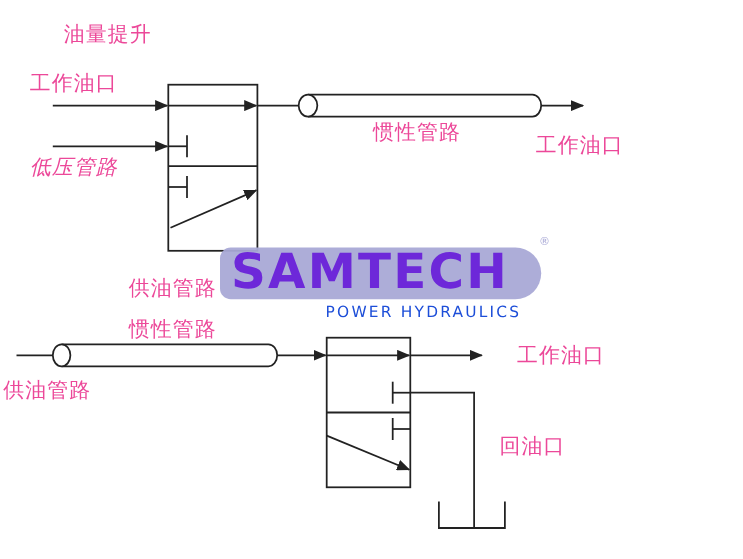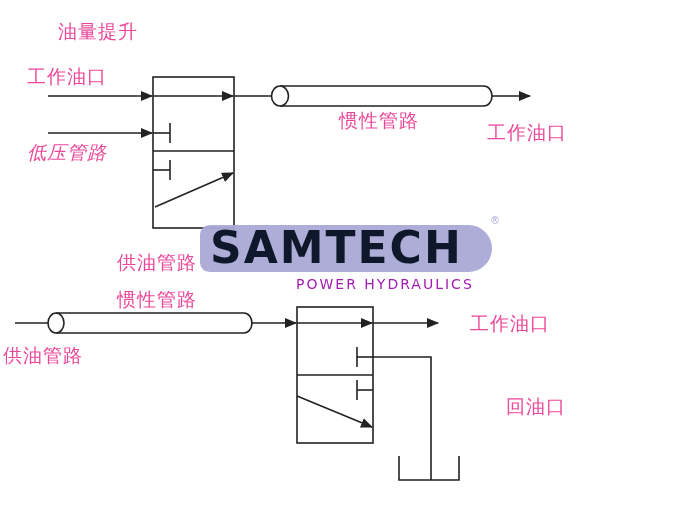--- a/index.html
+++ b/index.html
@@ -4,23 +4,23 @@
 <style>
   html, body { margin: 0; padding: 0; background: #ffffff; }
   body { width: 675px; height: 508px; position: relative; overflow: hidden;
          font-family: "DejaVu Sans", sans-serif; }
   svg { position: absolute; left: 0; top: 0; }
   .lbl { position: absolute; font-family: "DejaVu Serif", serif; font-size: 19px;
          color: #ec4899; white-space: nowrap; line-height: 1; letter-spacing: 1px; }
   .wm-band { position: absolute; left: 200px; top: 225px; width: 292px; height: 47px;
              background: #a9a9d6; border-radius: 10px 24px 24px 10px; opacity: 0.95; }
   .wm-text { position: absolute; left: 210px; top: 226px; font-family: "DejaVu Sans", sans-serif;
-             font-weight: bold; font-size: 44px; color: #0f172a; letter-spacing: 2px; line-height: 1; }
+             font-weight: bold; font-size: 44px; color: #6d28d9; letter-spacing: 2px; line-height: 1; }
   .wm-sub { position: absolute; left: 296px; top: 277px; font-family: "DejaVu Sans", sans-serif;
-            font-size: 14px; color: #a21caf; letter-spacing: 2px; line-height: 1; }
+            font-size: 14px; color: #1d4ed8; letter-spacing: 2px; line-height: 1; }
   .wm-reg { position: absolute; left: 490px; top: 215px; font-size: 10px; color: #a9a9d6; }
 </style>
 </head>
 <body>
 
 <svg width="675" height="508" viewBox="0 0 675 508">
   <defs>
     <marker id="ah" markerWidth="12" markerHeight="10" refX="11" refY="5" orient="auto" markerUnits="userSpaceOnUse">
       <path d="M0,0 L12,5 L0,10 Z" fill="#222"></path>
     </marker>
@@ -86,18 +86,18 @@
 <div class="lbl" style="left:58px;top:22px;">油量提升</div>
 <div class="lbl" style="left:27px;top:67px;">工作油口</div>
 <div class="lbl" style="left:27px;top:143px;font-style:italic;">低压管路</div>
 <div class="lbl" style="left:339px;top:111px;">惯性管路</div>
 <div class="lbl" style="left:487px;top:123px;">工作油口</div>
 
 <div class="lbl" style="left:117px;top:253px;">供油管路</div>
 <div class="lbl" style="left:117px;top:290px;">惯性管路</div>
 <div class="lbl" style="left:3px;top:346px;text-align:right;">供油管路</div>
 <div class="lbl" style="left:470px;top:314px;">工作油口</div>
-<div class="lbl" style="left:506px;top:397px;">回油口</div>
+<div class="lbl" style="left:454px;top:397px;">回油口</div>
 
 <div class="wm-band"></div>
 <div class="wm-text">SAMTECH</div>
 <div class="wm-reg">®</div>
 <div class="wm-sub">POWER HYDRAULICS</div>
 
 </body></html>

